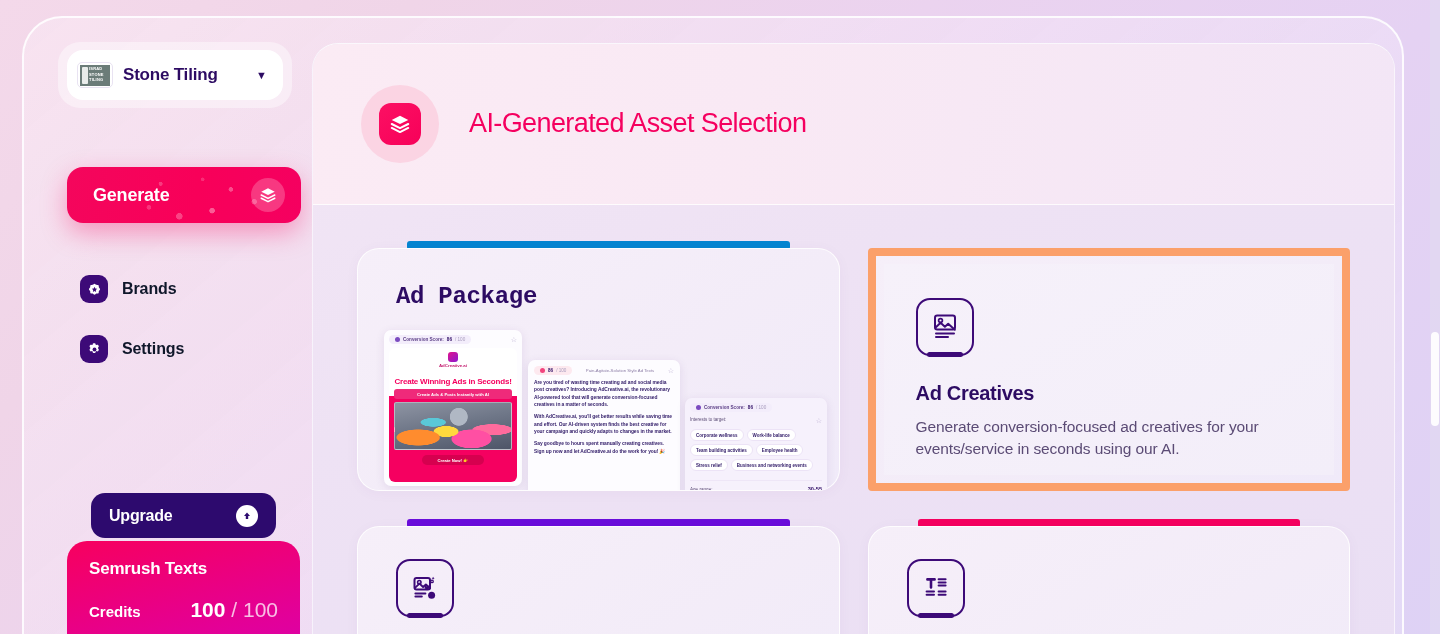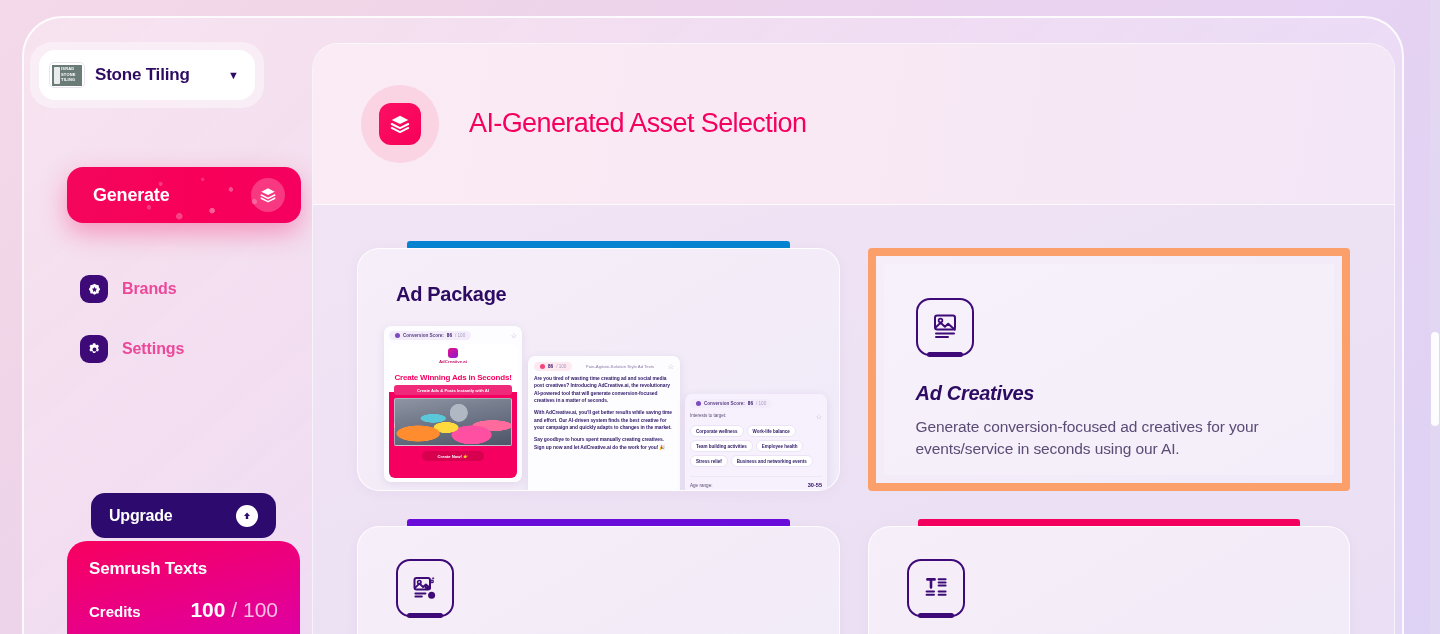--- a/index.html
+++ b/index.html
@@ -23,21 +23,21 @@
   }
 
   
   .sidebar {
     position: absolute; left: 22px; top: 16px;
     width: 278px; height: 658px;
     padding: 26px 0 0 0;
   }
 
   .brand-outer {
-    position: absolute; left: 8px; top: 26px;
+    position: absolute; left: 36px; top: 26px;
     width: 234px; height: 66px;
     background: rgba(255,255,255,0.42);
     border-radius: 22px;
     display: flex; align-items: center; justify-content: center;
   }
   .brand-pill {
     width: 216px; height: 50px;
     background: #ffffff;
     border-radius: 16px;
     display: flex; align-items: center;
@@ -106,21 +106,21 @@
   .nav-item {
     display: flex; align-items: center; gap: 14px;
     height: 34px; margin-bottom: 26px; cursor: pointer;
   }
   .nav-icon {
     width: 28px; height: 28px; border-radius: 9px;
     background: #3d0a78;
     display: flex; align-items: center; justify-content: center;
     flex: 0 0 auto;
   }
-  .nav-label { font-size: 16px; font-weight: 600; color: #ec4899; letter-spacing: -0.1px; }
+  .nav-label { font-size: 16px; font-weight: 600; color: #0f172a; letter-spacing: -0.1px; }
 
   .upgrade-btn {
     position: absolute; left: 69px; top: 477px;
     width: 185px; height: 45px;
     background: #2d0a6e;
     border: none; border-radius: 14px;
     display: flex; align-items: center; padding: 0 18px;
     cursor: pointer; z-index: 1;
   }
   .upgrade-label { color: #fff; font-size: 16px; font-weight: 700; flex: 1 1 auto; text-align: left; letter-spacing: -0.2px; }
@@ -211,37 +211,38 @@
     border-radius: 4px;
     box-shadow: none;
   }
   .selected-inner {
     position: absolute; inset: 8px;
     background: linear-gradient(150deg, #f6f1fa 0%, #f3eef9 100%);
     padding: 34px 32px 0 32px;
   }
 
   .card-title-lg {
-    font-size: 20px; font-weight: 700; color: #2d0b63;
+    font-size: 24px; font-weight: 700; color: #2d0b63;
     letter-spacing: -0.3px;
     padding: 34px 0 0 38px;
+    font-family: Liberation Mono, monospace;
   }
   .card-icon-box {
     width: 58px; height: 58px; border-radius: 14px;
     border: 2.5px solid #3d0a78;
     display: flex; align-items: center; justify-content: center;
     position: relative;
   }
   .card-icon-box::after {
     content: ""; position: absolute; left: 9px; right: 9px; bottom: -2.5px;
     height: 5px; background: #3d0a78; border-radius: 3px;
   }
   .card-name {
     font-size: 20px; font-weight: 700; color: #2d0b63;
-    letter-spacing: -0.3px; margin-top: 26px; font-style: italic;
+    letter-spacing: -0.3px; margin-top: 26px;
   }
   .card-desc {
     font-size: 15.5px; color: #5b4b75; line-height: 1.42;
     margin-top: 11px; max-width: 380px; letter-spacing: -0.1px;
   }
 
   
   .preview-zone { position: relative; height: 180px; margin-top: 14px; }
   .mini {
     position: absolute; background: #fdfcff;

